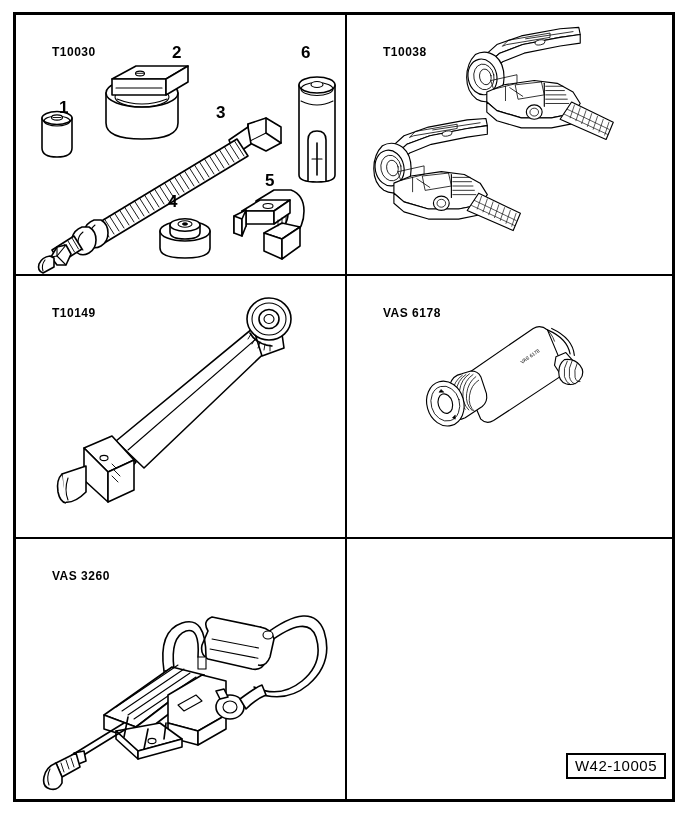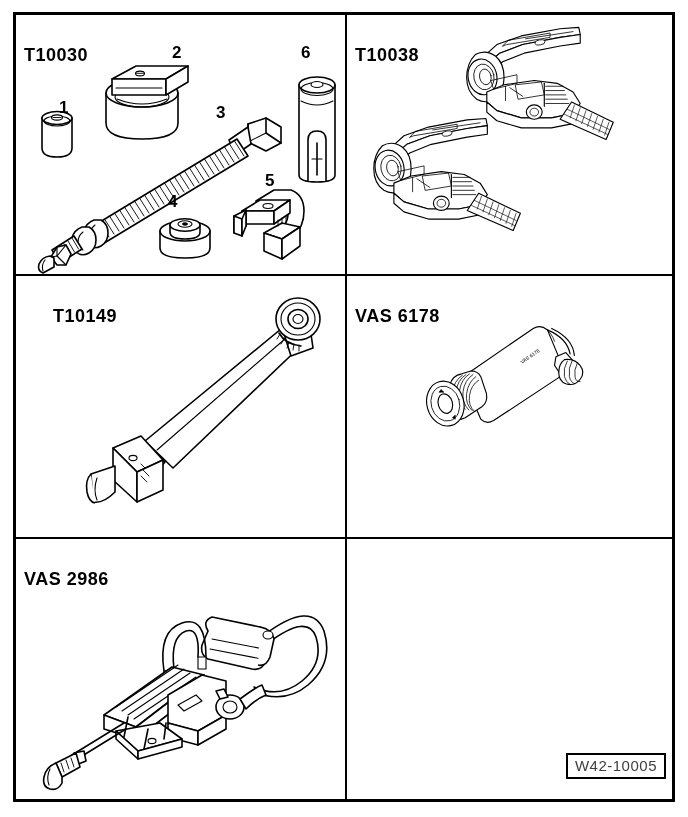--- a/index.html
+++ b/index.html
@@ -56,34 +56,34 @@
     height: 2px;
     background: #000;
   }
 
   .panel {
     position: absolute;
     box-sizing: border-box;
   }
   .panel.p1 { left: 0px;   top: 0px;   width: 329px; height: 259px; }
   .panel.p2 { left: 331px; top: 0px;   width: 325px; height: 227px; }
-  .panel.p3 { left: 0px;   top: 261px; width: 329px; height: 261px; margin-left: 29px; }
+  .panel.p3 { left: 0px;   top: 261px; width: 329px; height: 261px; }
   .panel.p4 { left: 331px; top: 261px; width: 325px; height: 185px; }
   .panel.p5 { left: 0px;   top: 524px; width: 329px; height: 260px; }
   .panel.p6 { left: 331px; top: 524px; width: 325px; height: 260px; }
 
   .tool-label {
     position: absolute;
     font-family: "Liberation Sans", sans-serif;
     font-weight: bold;
-    font-size: 18px;
+    font-size: 12px;
     letter-spacing: 0.5px;
     color: #000;
     white-space: nowrap;
-    left: 8px;
+    left: 36px;
     top: 30px;
   }
 
   .part-num {
     position: absolute;
     font-family: "Liberation Sans", sans-serif;
     font-weight: bold;
     font-size: 17px;
     color: #000;
   }
@@ -98,21 +98,21 @@
 
   .figure-id {
     position: absolute;
     right: 6px;
     bottom: 20px;
     border: 2px solid #000;
     padding: 2px 7px 3px 7px;
     font-family: "Liberation Sans", sans-serif;
     font-size: 15px;
     letter-spacing: 0.5px;
-    color: #404040;
+    color: #000000;
     background: #fff;
     white-space: nowrap;
   }
 
   svg { display: block; }
   .ln { fill: none; stroke: #000; stroke-width: 1.6; stroke-linejoin: round; stroke-linecap: round; }
   .ln-t { fill: none; stroke: #000; stroke-width: 1.1; stroke-linejoin: round; stroke-linecap: round; }
   .ln-h { fill: none; stroke: #000; stroke-width: 0.9; stroke-linecap: round; }
   .fl { fill: #fff; stroke: #000; stroke-width: 1.6; stroke-linejoin: round; }
   .fl-t { fill: #fff; stroke: #000; stroke-width: 1.1; stroke-linejoin: round; }
@@ -418,21 +418,21 @@
             <path d="M258 123 Q253 133 255 143 Q257 150 262 149"></path>
           </g>
 
           <path class="ln" d="M216 76 Q244 88 248 110"></path>
           <path class="ln" d="M222 74 Q252 88 254 112"></path>
         </g>
       </svg>
     </div>
 
     <div class="panel p5">
-      <div class="tool-label">VAS 2986</div>
+      <div class="tool-label">VAS 3260</div>
 
       <svg class="art" viewBox="0 0 329 260">
         <g>
 
           <path class="ln" d="M248 96 Q296 60 308 92 Q318 124 292 146 Q268 166 236 152"></path>
           <path class="ln" d="M252 104 Q292 74 300 98 Q308 124 286 142 Q264 160 238 148"></path>
 
           <path class="fl" d="M192 92 Q186 82 196 78 L244 88 Q256 92 256 102 L250 122 Q246 132 236 130 L192 120 Q184 116 186 106 Z"></path>
           <path class="ln-t" d="M196 100 L248 110"></path>
           <path class="ln-t" d="M194 110 L246 120"></path>

